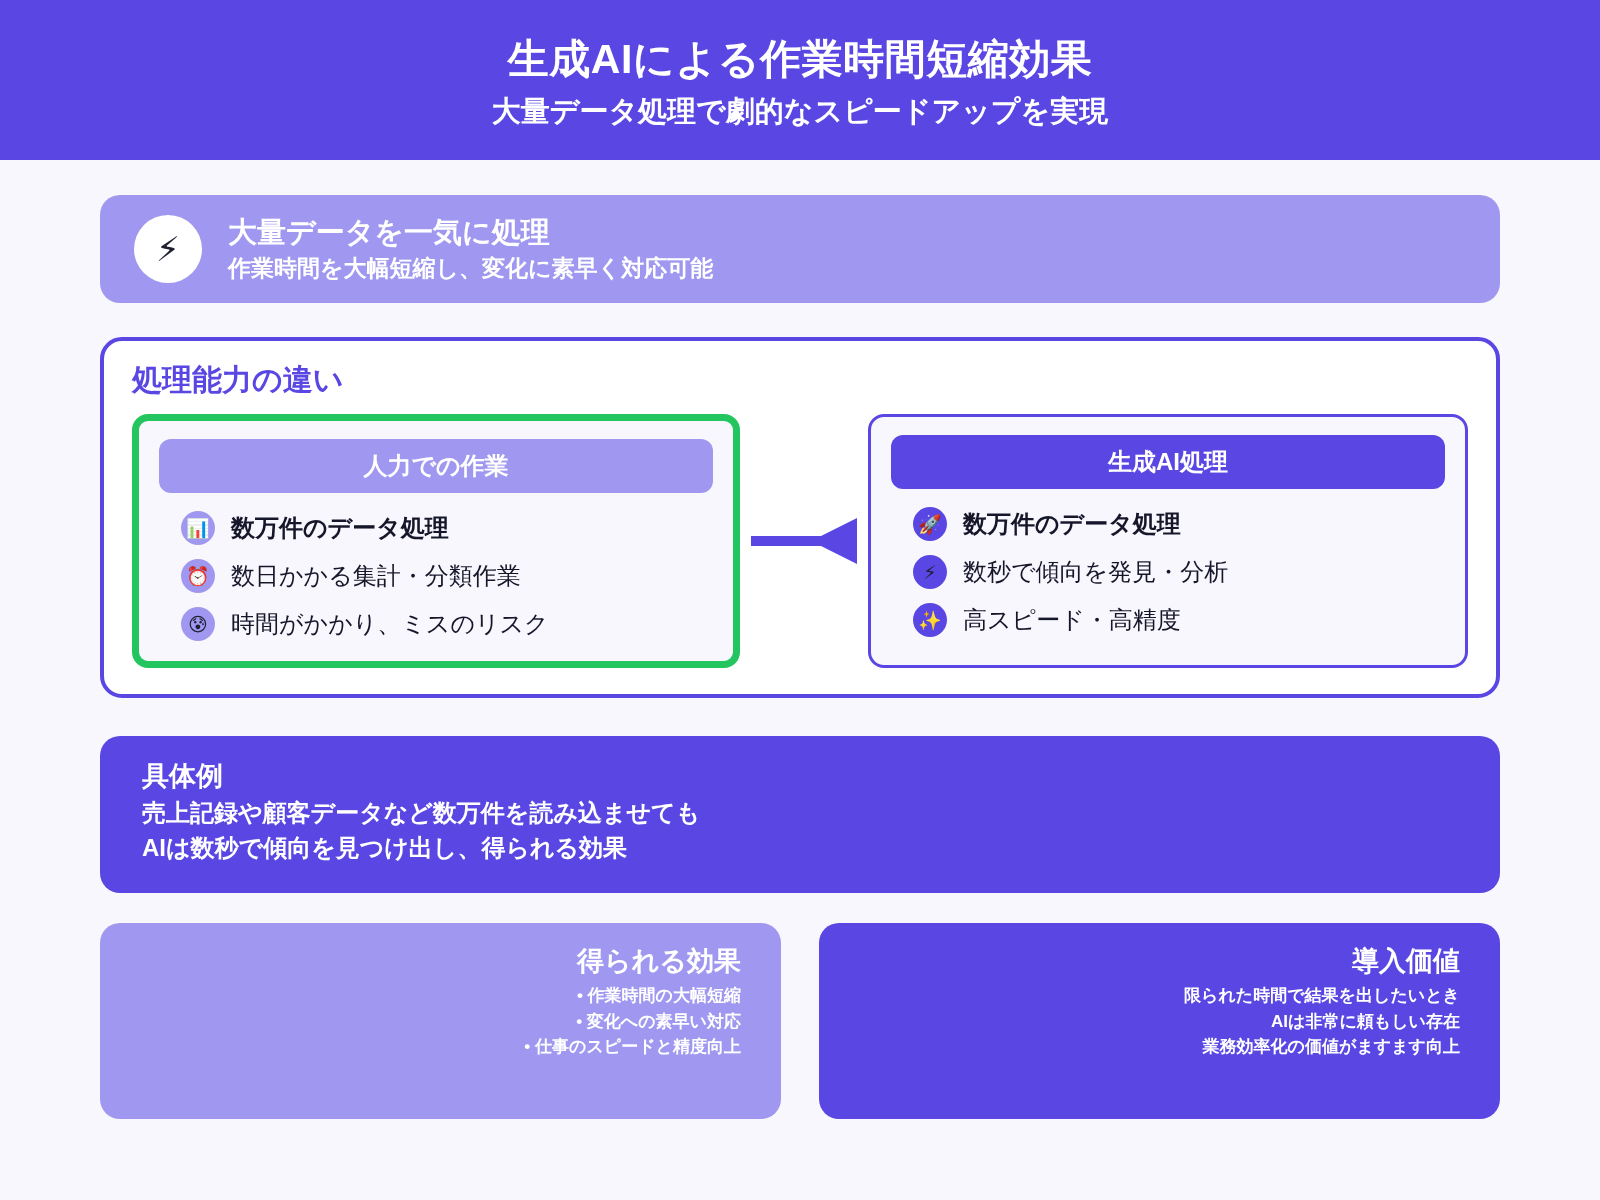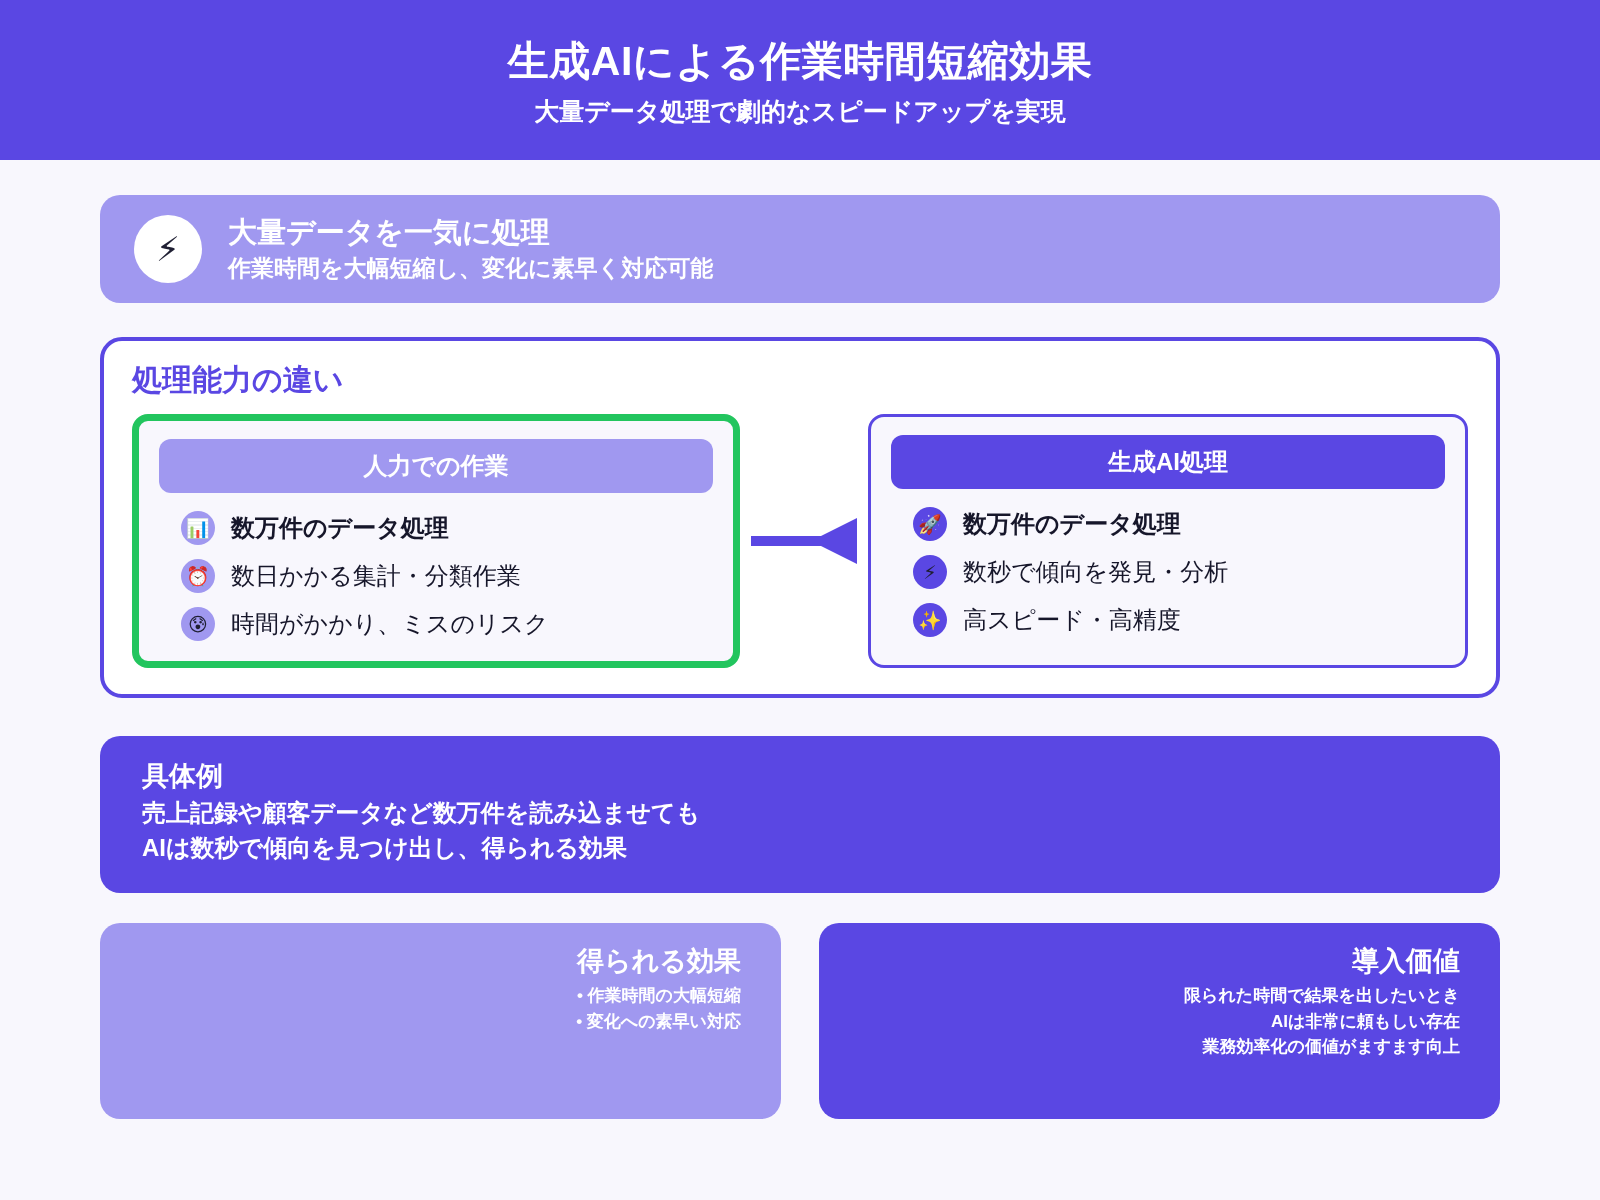--- a/index.html
+++ b/index.html
@@ -36,21 +36,21 @@
   }
   .hero-title {
     color: #ffffff;
     font-size: 41px;
     font-weight: bold;
     letter-spacing: .5px;
     line-height: 1.1;
   }
   .hero-subtitle {
     color: #ffffff;
-    font-size: 25px;
+    font-size: 29px;
     font-weight: bold;
     line-height: 1.1;
   }
 
   
   .content {
     padding: 35px 100px 0 100px;
   }
 
   
@@ -318,20 +318,21 @@
       <div class="example-line">売上記録や顧客データなど数万件を読み込ませても</div>
       <div class="example-line">AIは数秒で傾向を見つけ出し、得られる効果</div>
     </section>
 
     <section class="bottom-row">
 
       <div class="bcard bcard-light">
         <div class="bcard-title">得られる効果</div>
         <div class="bcard-line">• 作業時間の大幅短縮</div>
         <div class="bcard-line">• 変化への素早い対応</div>
+        <div class="bcard-line">• 仕事のスピードと精度向上</div>
       </div>
 
       <div class="bcard bcard-dark">
         <div class="bcard-title">導入価値</div>
         <div class="bcard-line">限られた時間で結果を出したいとき</div>
         <div class="bcard-line">AIは非常に頼もしい存在</div>
         <div class="bcard-line">業務効率化の価値がますます向上</div>
       </div>
 
     </section>

